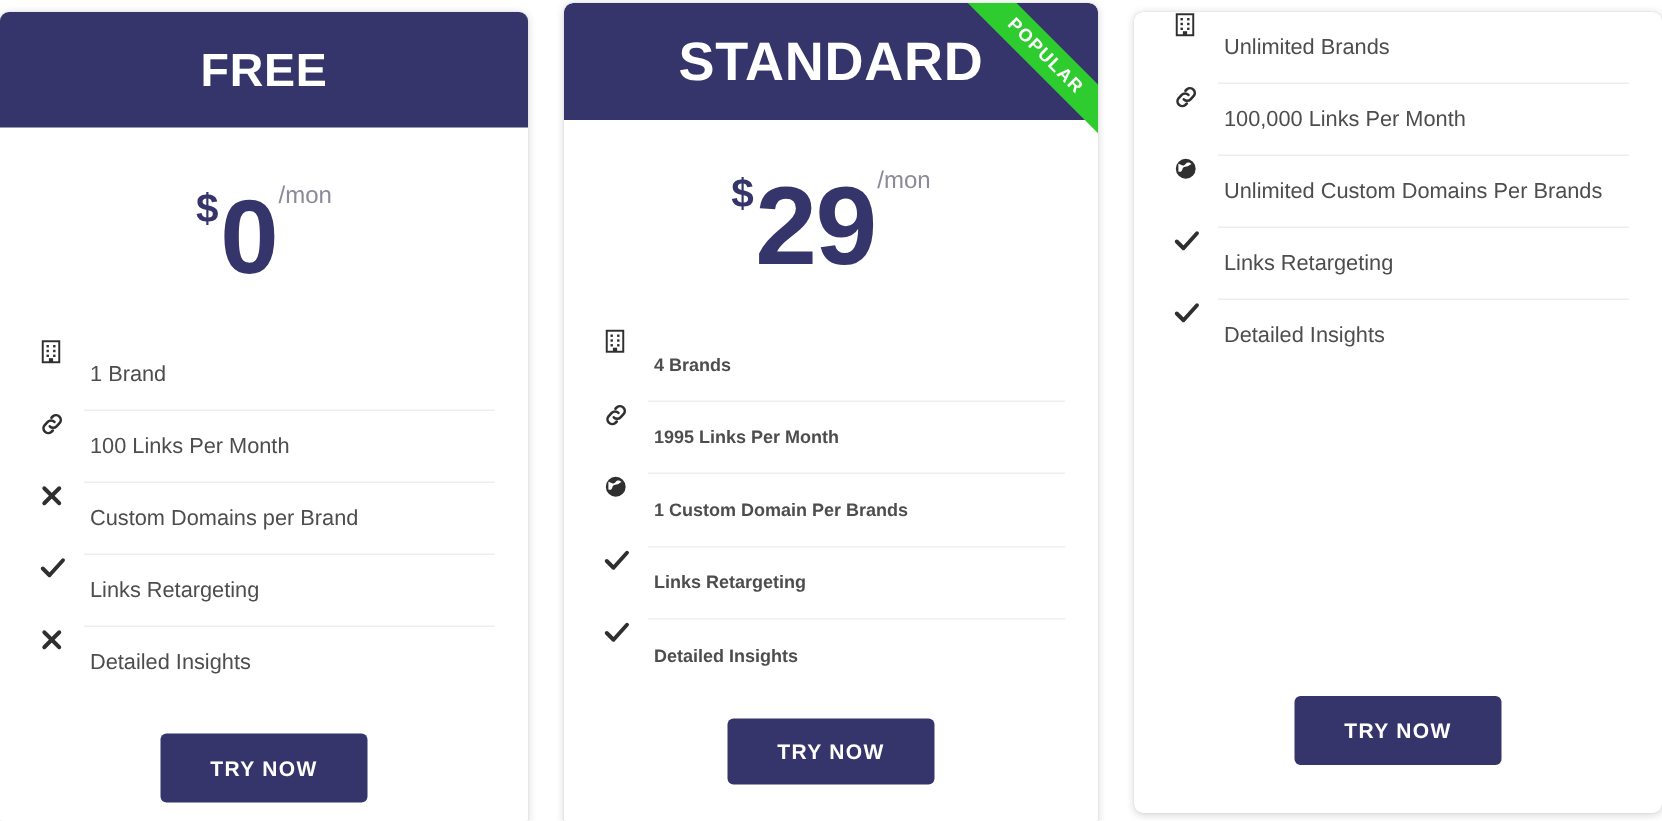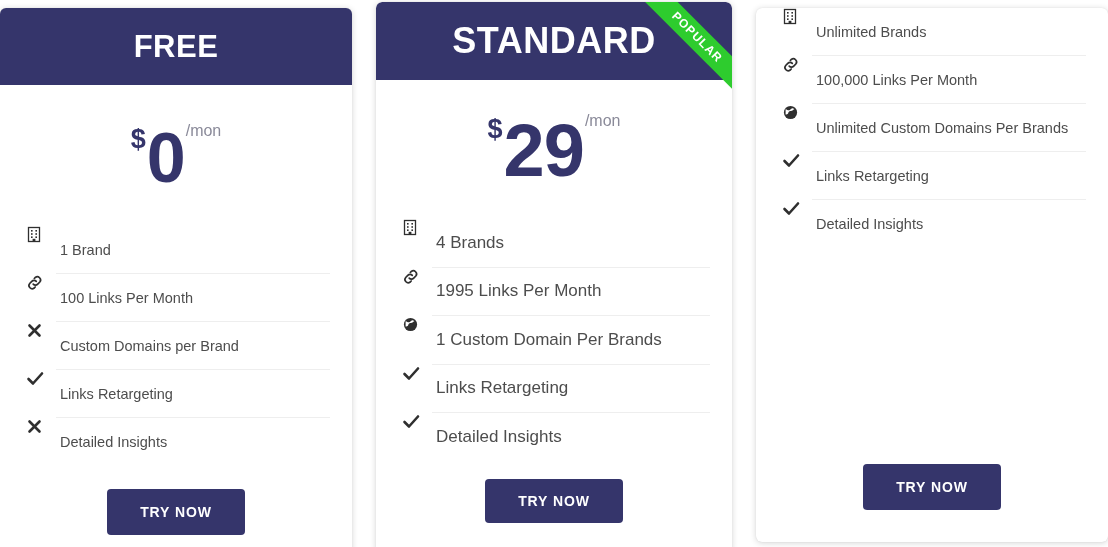--- a/index.html
+++ b/index.html
@@ -172,21 +172,21 @@
     border-bottom: 1px solid #eeeeee;
     padding-left: 4px;
     box-sizing: border-box;
   }
   .feature-row:last-child .feature-body { border-bottom: none; }
 
   .feature-label {
     font-size: 14.5px;
     color: #4d4d4d;
   }
-  .featured .feature-label { font-size: 17px; }
+  .featured .feature-label { font-size: 12px; font-weight: bold; }
 
   
   .cta-area {
     text-align: center;
     box-sizing: border-box;
   }
   .side .cta-area { padding: 23px 0 32px 0; }
   .featured .cta-area { padding: 17px 0 30px 0; }
 
   .cta-button {

